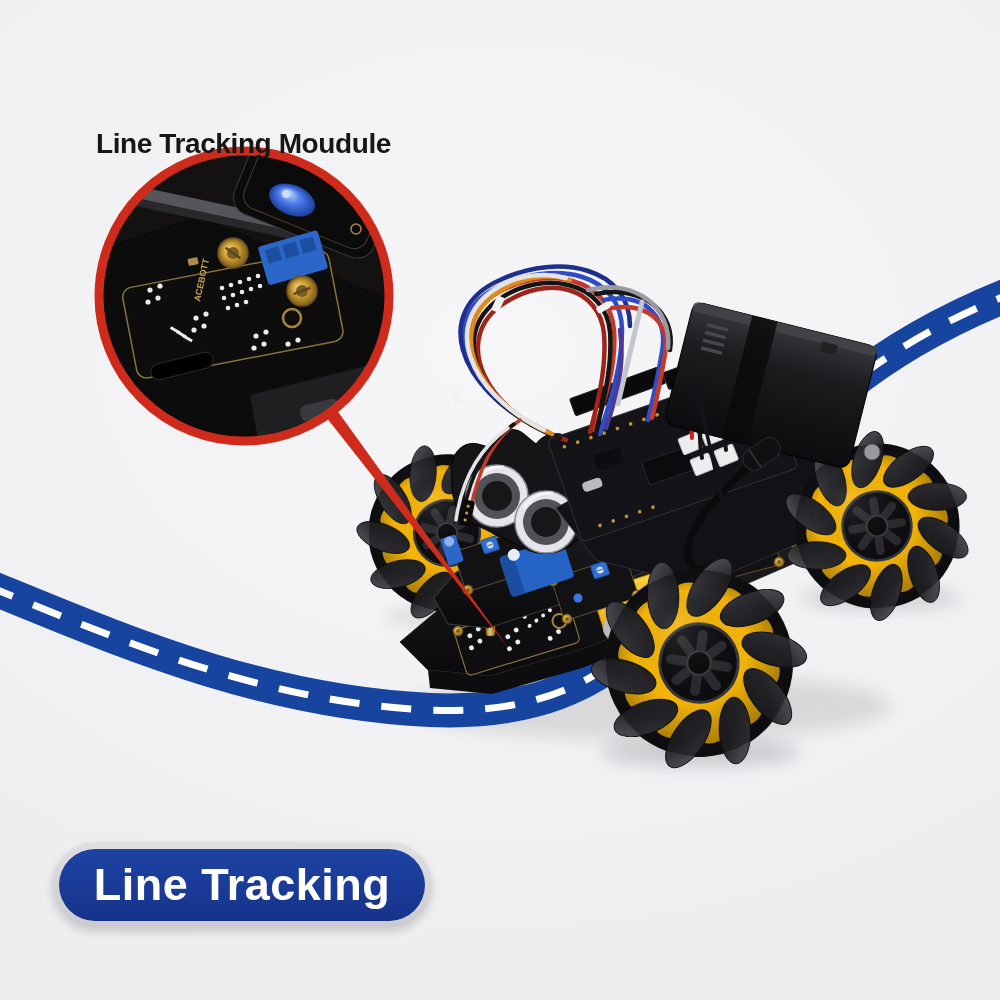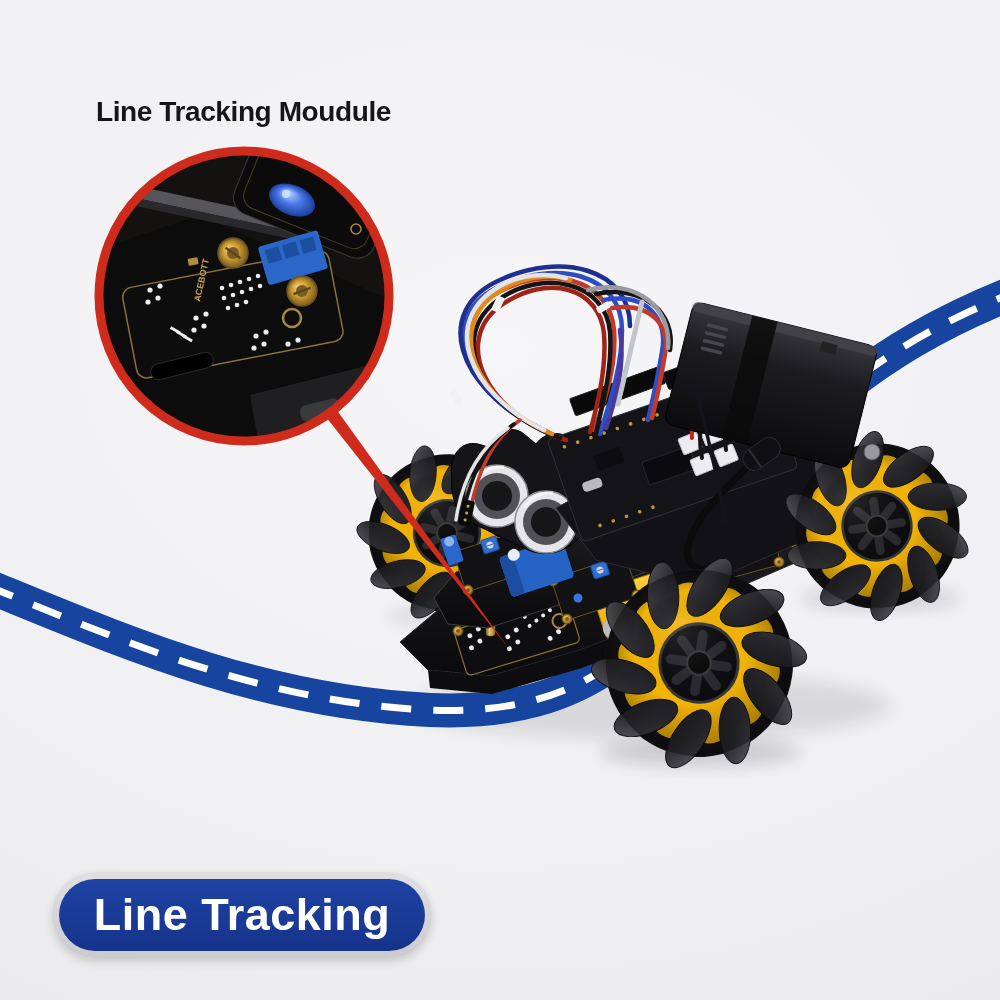--- a/index.html
+++ b/index.html
@@ -3,25 +3,25 @@
 <meta charset="utf-8">
 <style>
   html,body{margin:0;padding:0;}
   .stage{
     position:relative;width:1000px;height:1000px;overflow:hidden;
     background:radial-gradient(120% 90% at 50% 35%, #f6f6f8 0%, #f0f0f2 55%, #e9e9ec 100%);
     font-family:"Liberation Sans", sans-serif;
   }
   .scene{position:absolute;left:0;top:0;width:1000px;height:1000px;}
   .title{
-    position:absolute;left:96px;top:96px;
+    position:absolute;left:96px;top:128px;
     font-size:28px;font-weight:700;color:#161616;letter-spacing:-0.4px;
   }
   .badge{
-    position:absolute;left:52px;top:872px;width:380px;height:86px;border-radius:44px;
+    position:absolute;left:52px;top:842px;width:380px;height:86px;border-radius:44px;
     background:linear-gradient(180deg,#e0e0e3 0%,#cbcbcf 100%);
     box-shadow:0 4px 8px rgba(0,0,0,0.15);
   }
   .badge-core{
     position:absolute;left:7px;top:7px;right:7px;bottom:7px;border-radius:37px;
     background:linear-gradient(180deg,#1e43a4 0%,#16338a 100%);
     display:flex;align-items:center;justify-content:center;
   }
   .badge-core span{
     color:#ffffff;font-size:45px;font-weight:700;letter-spacing:0.5px;

